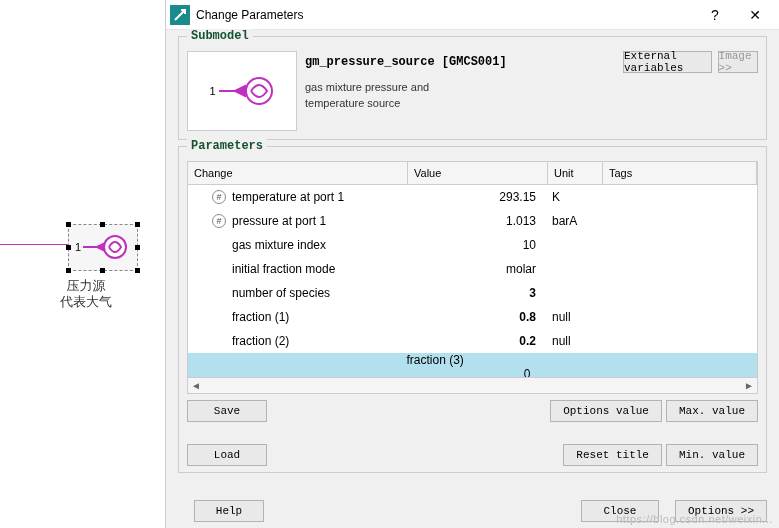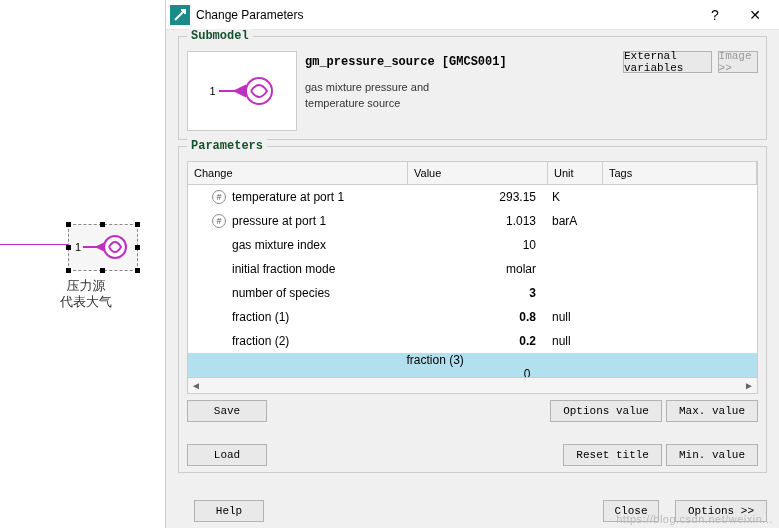--- a/index.html
+++ b/index.html
@@ -231,18 +231,18 @@
       <div class="btn2" style="width:80px">Load</div>
       <div class="spacer"></div>
       <div class="btn2">Reset title</div>
       <div class="btn2">Min. value</div>
     </div>
   </div>
 
   <div class="footer">
     <div class="btn2" style="width:70px">Help</div>
     <div class="spacer"></div>
-    <div class="btn2" style="width:56px">Close</div>
+    <div class="btn2" style="width:78px">Close</div>
     <div class="btn2">Options &gt;&gt;</div>
   </div>
 </div>
 
 <div class="watermark">https://blog.csdn.net/weixin...</div>
 
 </body></html>

